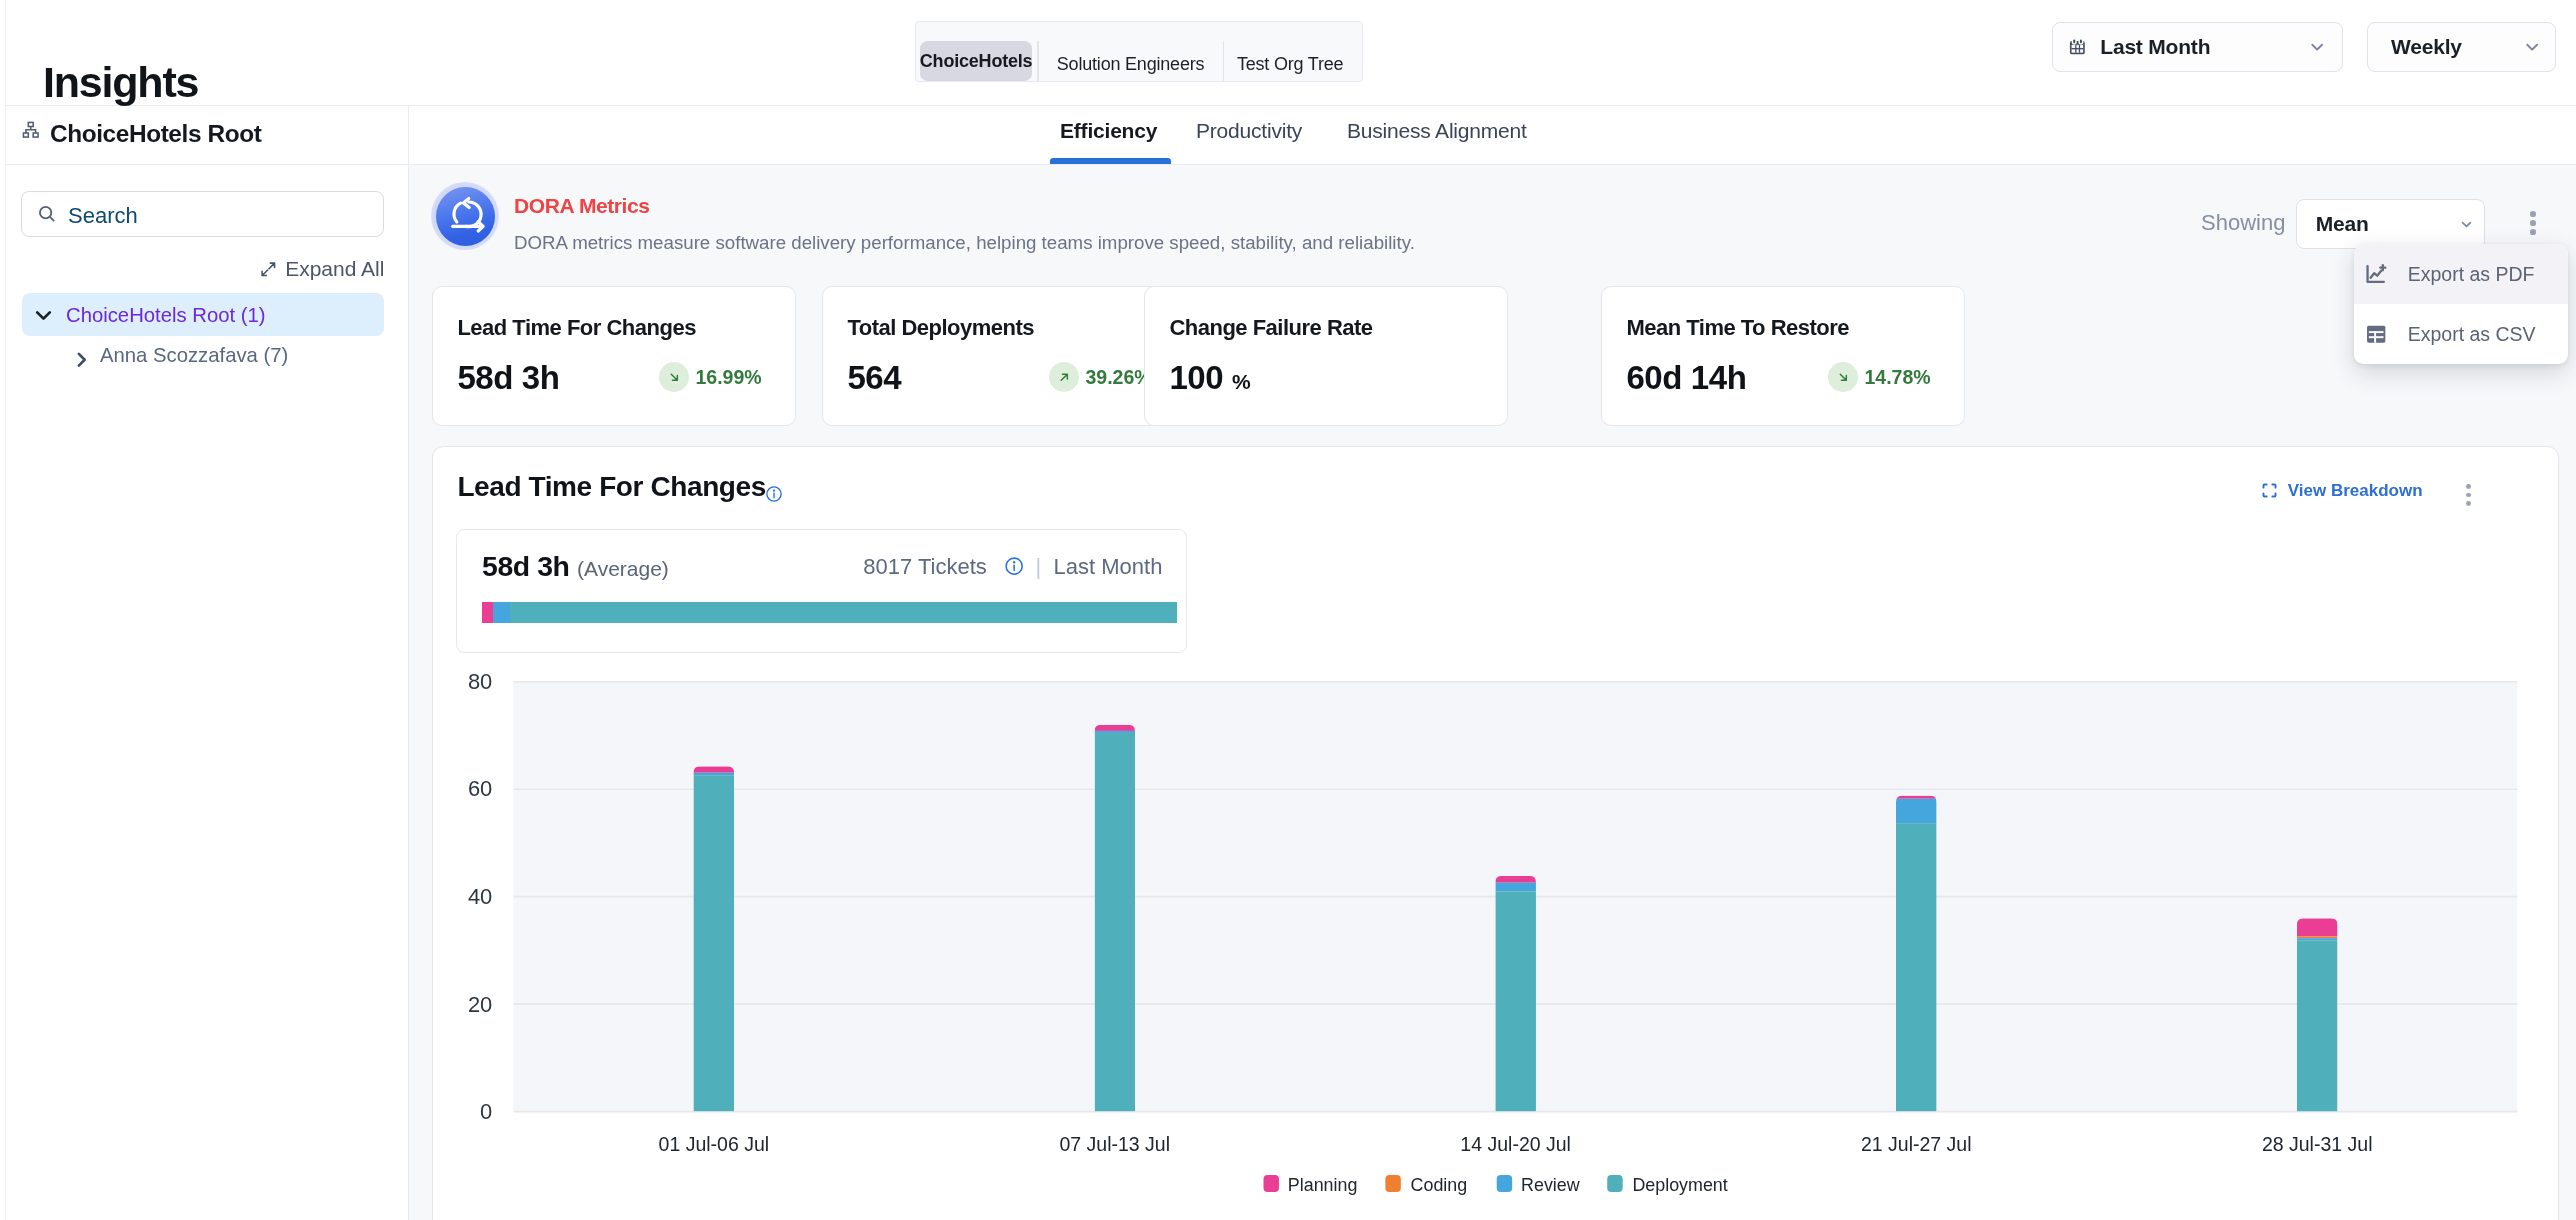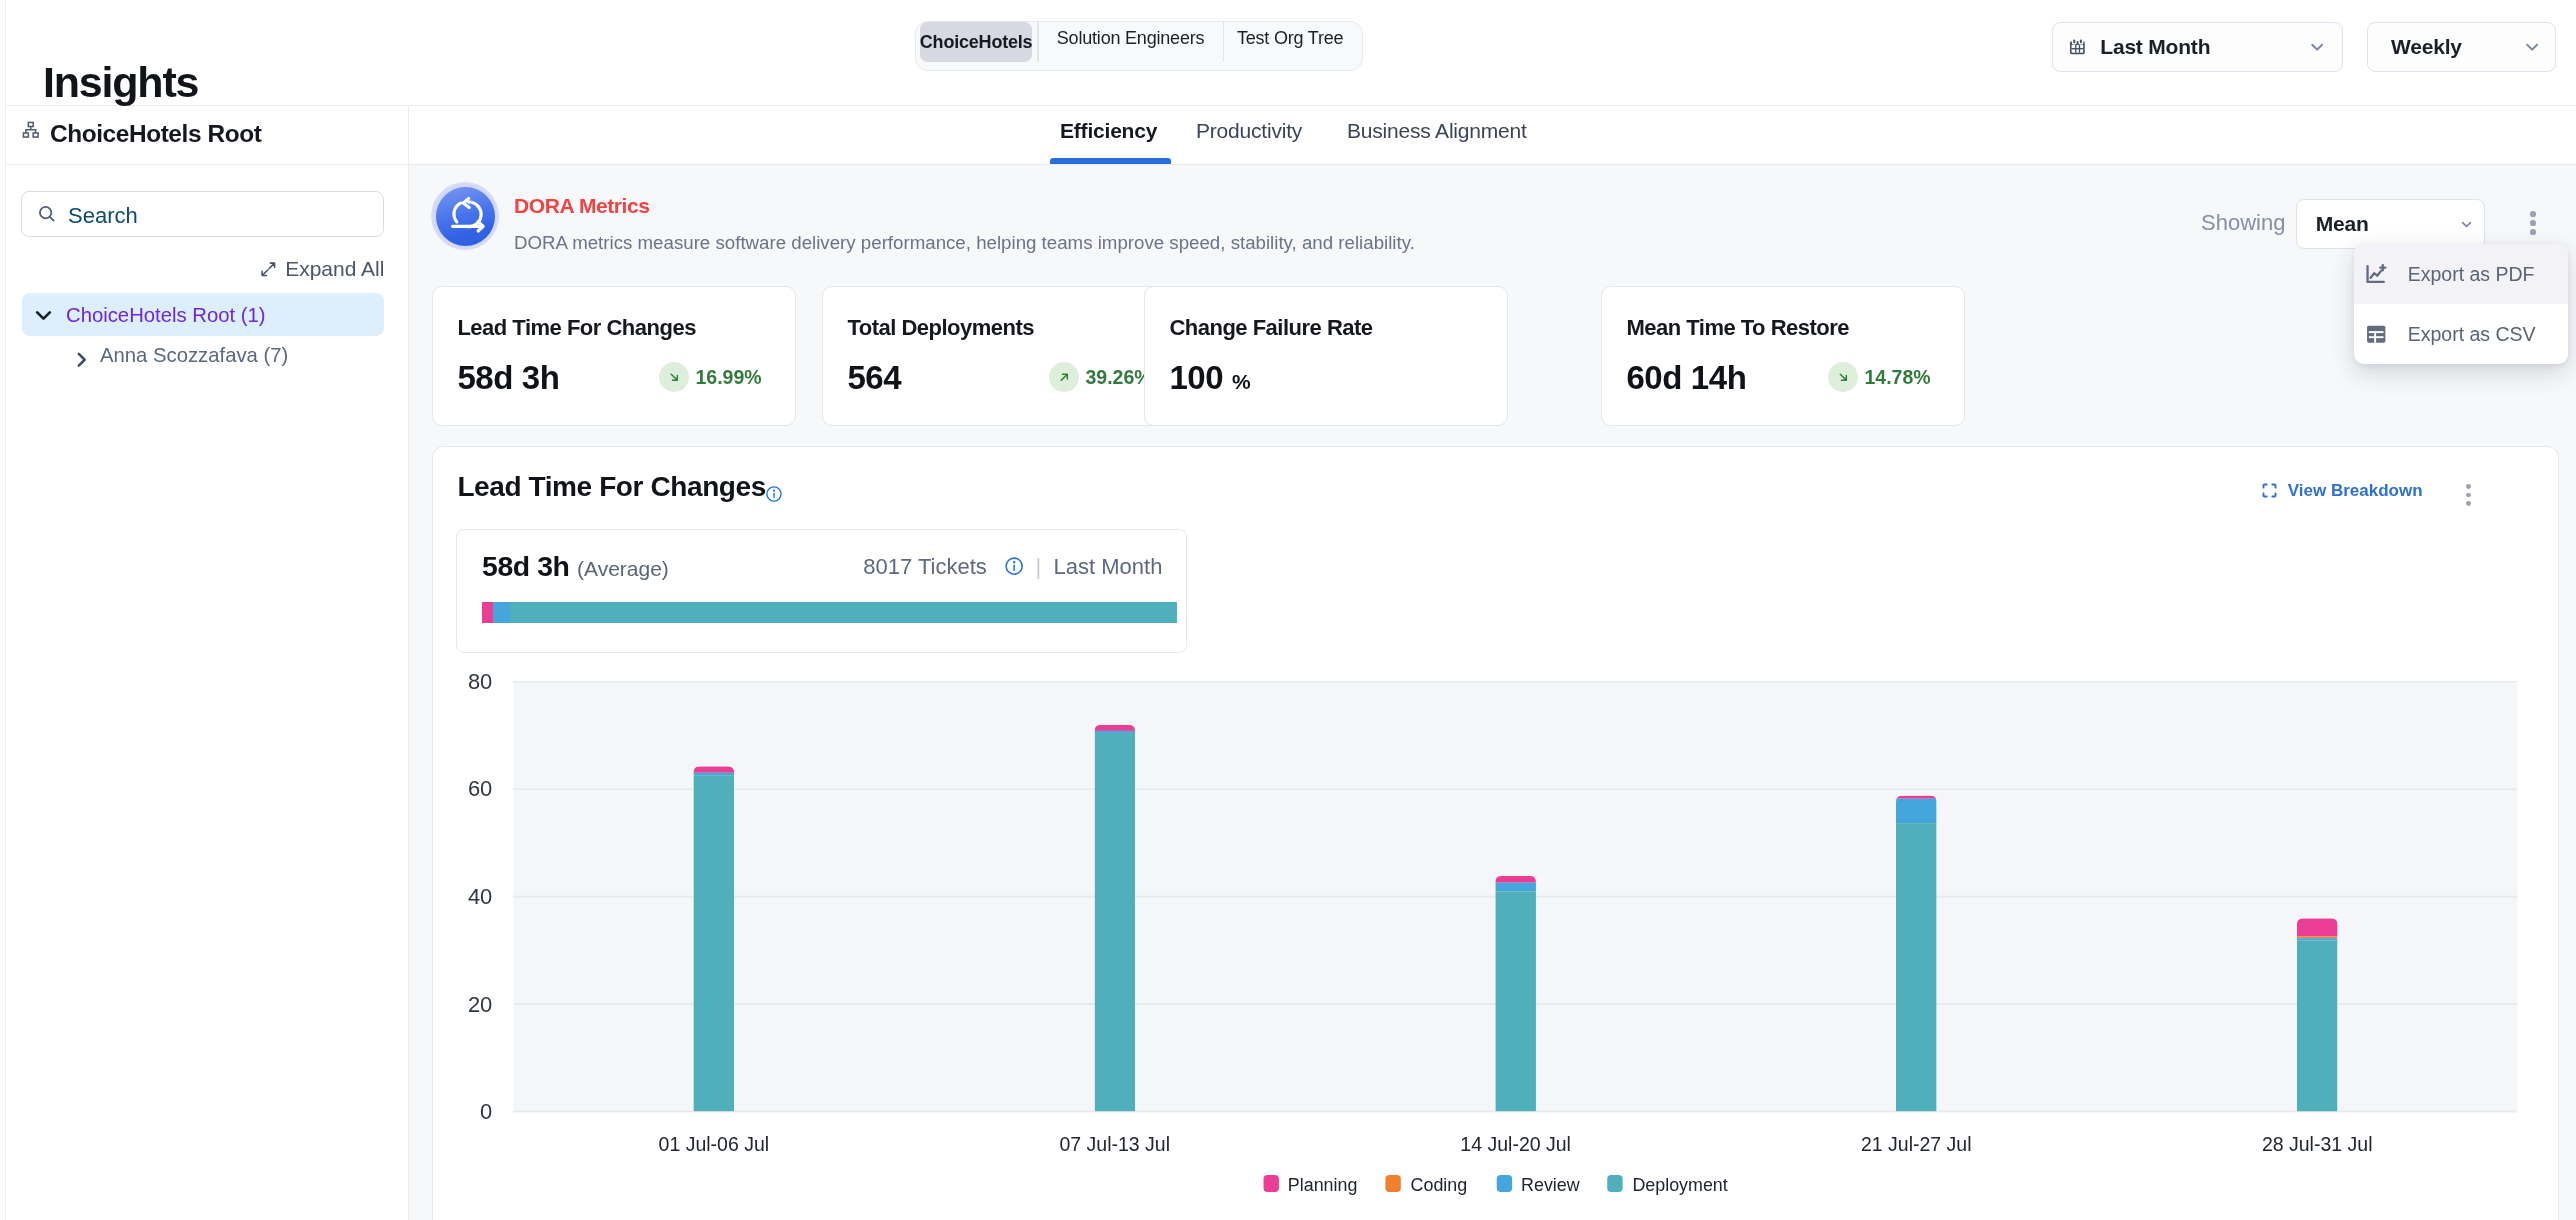--- a/index.html
+++ b/index.html
@@ -2,21 +2,21 @@
 <html style="font-size:13px"><head>
 <meta charset="utf-8">
 <style>
 * { margin:0; padding:0; box-sizing:border-box; }
 html,body { width:2576px; height:1221px; font-family:"Liberation Sans", sans-serif; background:#fff; overflow:hidden; }
 #page { position:relative; width:2576px; height:1221px; }
 
 
 #topbar { position:absolute; left:0; top:0; width:2576px; height:106px; background:#fff; border-bottom:1.6px solid #e9ebef; }
 #title { position:absolute; left:43px; top:22px; font-size:43px; font-weight:700; color:#111418; letter-spacing:-1.2px;margin-top:36px; }
-#seg { position:absolute; left:915px; top:21px; width:448px; height:50px; background:#f8f9fb; border:1.6px solid #e7e9f0; border-radius:13px; display:flex; align-items:flex-start; }
+#seg { position:absolute; left:915px; top:21px; width:448px; height:61px; background:#f8f9fb; border:1.6px solid #e7e9f0; border-radius:4px; display:flex; align-items:flex-end; }
 .seg-active { margin-left:4.1px; width:112px; height:40px; background:#d8d8e2; border-radius:7.3px; display:flex; align-items:center; justify-content:center; font-size:18px; font-weight:700; color:#16191e; letter-spacing:-0.2px; white-space:nowrap;}
 .seg-item { display:flex; align-items:center; justify-content:center; font-size:18px; color:#1c2127; height:32.5px; letter-spacing:-0.2px; white-space:nowrap;}
 .seg-sep { width:1.6px; height:40px; background:#e2e5ea; }
 .sel { position:absolute; background:#fdfdfe; border:1.6px solid #dfe2ec; border-radius:8.1px; display:flex; align-items:center; }
 #sel-range { left:2052px; top:22px; width:291px; height:50px; }
 #sel-week { left:2367px; top:22px; width:189px; height:50px; }
 .sel-label { font-size:21px; font-weight:700; color:#1b2027; letter-spacing:-0.2px;}
 .chev { width:16.3px; height:16.3px; margin-left:auto; }
 
 

